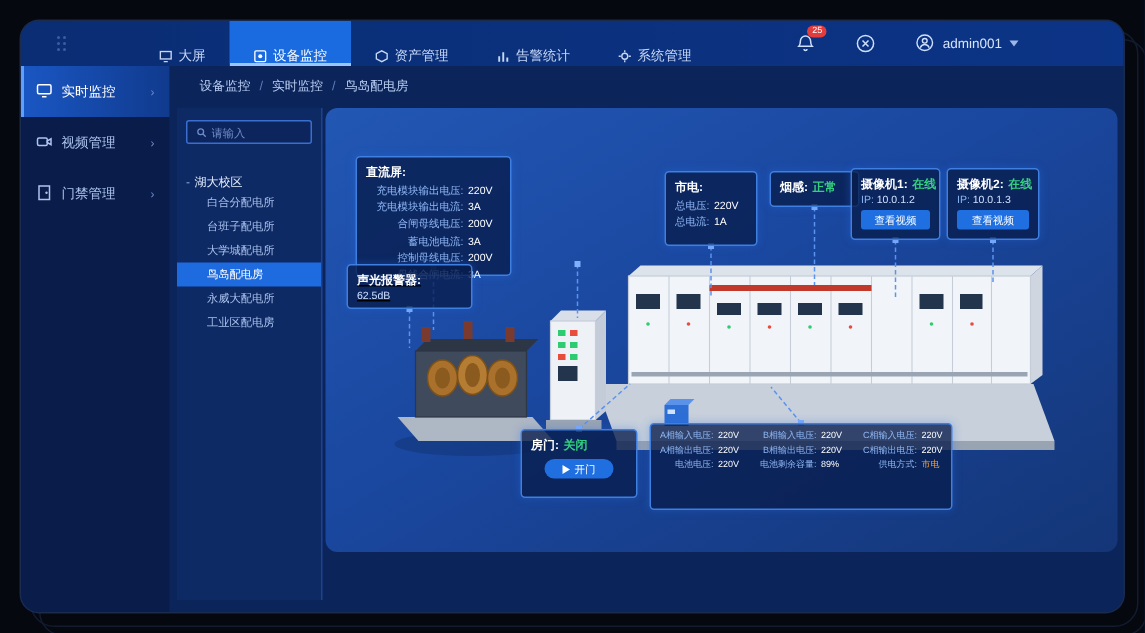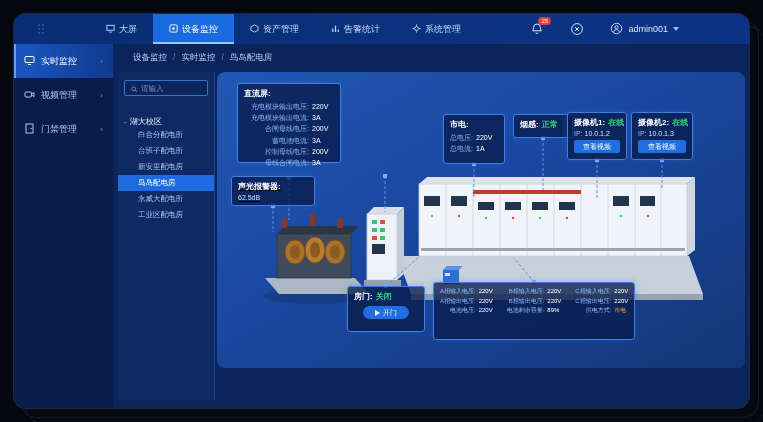--- a/index.html
+++ b/index.html
@@ -10,21 +10,21 @@
   .ring2 { left:26px; top:26px; right:-2px; bottom:-2px; }
   .window { position:absolute; left:14px; top:14px; width:735px; height:394px;
     border-radius:12px; overflow:hidden; background:#0a2a67; box-shadow:0 0 0 1px #1b2b4e; }
 
   
   .navbar { position:absolute; left:0; top:0; right:0; height:30px;
     background:linear-gradient(90deg,#0a2d74,#0c3486); display:flex; align-items:center; z-index:5; }
   .drag-dots { width:10px; margin-left:24px; display:grid; grid-template-columns:2px 2px; gap:2px; }
   .drag-dots i { width:2px; height:2px; background:#3d5ca0; border-radius:50%; }
   .tabs { display:flex; height:100%; margin-left:42px; }
-  .tab { display:flex; align-items:center; gap:4px; padding:0 16px; color:#c7d8f7; font-size:9px; cursor:pointer; }
+  .tab { display:flex; align-items:flex-end; gap:4px; padding:0 16px; color:#c7d8f7; font-size:9px; cursor:pointer; }
   .tab.active { background:#1b6be0; color:#fff; box-shadow:inset 0 -2px 0 #9cc4ff; }
   .tab svg { width:9px; height:9px; }
   .nav-right { margin-left:auto; display:flex; align-items:center; gap:26px; padding-right:70px; }
   .icon-btn { position:relative; width:14px; height:14px; cursor:pointer; }
   .icon-btn svg { width:14px; height:14px; }
   .badge { position:absolute; top:-5px; left:8px; background:#e23c3c; color:#fff; font-size:6px;
     line-height:8px; padding:0 3px; border-radius:4px; }
   .user { display:flex; align-items:center; gap:5px; color:#d7e4fb; font-size:9px; cursor:pointer; }
   .user svg { width:13px; height:13px; }
   .caret { width:0; height:0; border-left:3px solid transparent; border-right:3px solid transparent; border-top:4px solid #9db8e8; }
@@ -67,21 +67,21 @@
   .p-row { display:flex; gap:3px; font-size:7px; line-height:1.6; white-space:nowrap; }
   .p-row .lbl { flex:1; text-align:right; color:#8fb7f5; }
   .p-row .val { min-width:22px; text-align:left; color:#fff; }
   .btn { display:flex; align-items:center; justify-content:center; gap:3px; background:#1f6fe0;
     color:#fff; font-size:7px; border:0; border-radius:2px; height:13px; width:100%;
     margin-top:3px; cursor:pointer; }
   .btn.pill { border-radius:7px; width:46px; margin:4px auto 0; }
   .btn .tri { width:0; height:0; border-top:3px solid transparent; border-bottom:3px solid transparent; border-left:5px solid #fff; }
   .val-orange { color:#f0a13c !important; }
 
-  .panel-dc   { left:20px;  top:11px;  width:104px; height:80px; }
+  .panel-dc   { left:20px;  top:32px;  width:104px; height:80px; }
   .panel-batt { left:128px; top:46px;  width:80px;  height:58px; }
   .panel-mains{ left:226px; top:42px;  width:62px;  height:50px; }
   .panel-smoke{ left:296px; top:42px;  width:60px;  height:24px; }
   .panel-cam1 { left:350px; top:40px;  width:60px;  height:48px; }
   .panel-cam2 { left:414px; top:40px;  width:62px;  height:48px; }
   .panel-alarm{ left:14px;  top:104px; width:84px;  height:30px;text-decoration:underline; }
   .panel-door { left:130px; top:214px; width:78px;  height:46px; }
   .panel-ups  { left:216px; top:210px; width:202px; height:58px; }
   .panel-alarm .p-sub { font-size:7px; color:#cfe0ff; }
   .ups-grid { display:flex; gap:6px; }
@@ -209,21 +209,21 @@
         <div class="search">
           <span><svg viewBox="0 0 8 8">
                 <circle cx="3.2" cy="3.2" r="2.2" fill="none" stroke="#6f8cc9" stroke-width="1"></circle>
                 <path d="M5 5l2 2" stroke="#6f8cc9" stroke-width="1"></path>
               </svg></span>
           <input placeholder="请输入" style="">
         </div>
         <div class="tree-root"><span class="tw">-</span><span>湖大校区</span></div>
         <div class="tree-item">白合分配电所</div>
         <div class="tree-item">台班子配电所</div>
-        <div class="tree-item">新安里配电房</div>
+        <div class="tree-item">大学城配电所</div>
         <div class="tree-item selected">鸟岛配电房</div>
         <div class="tree-item">永威大配电所</div>
         <div class="tree-item">工业区配电房</div>
       </div>
 
       <div class="main">
 
         <svg class="scene" viewBox="0 0 460 150">
 
           <polygon points="150,96 442,96 456,134 164,134" fill="#c7d0db"></polygon>

